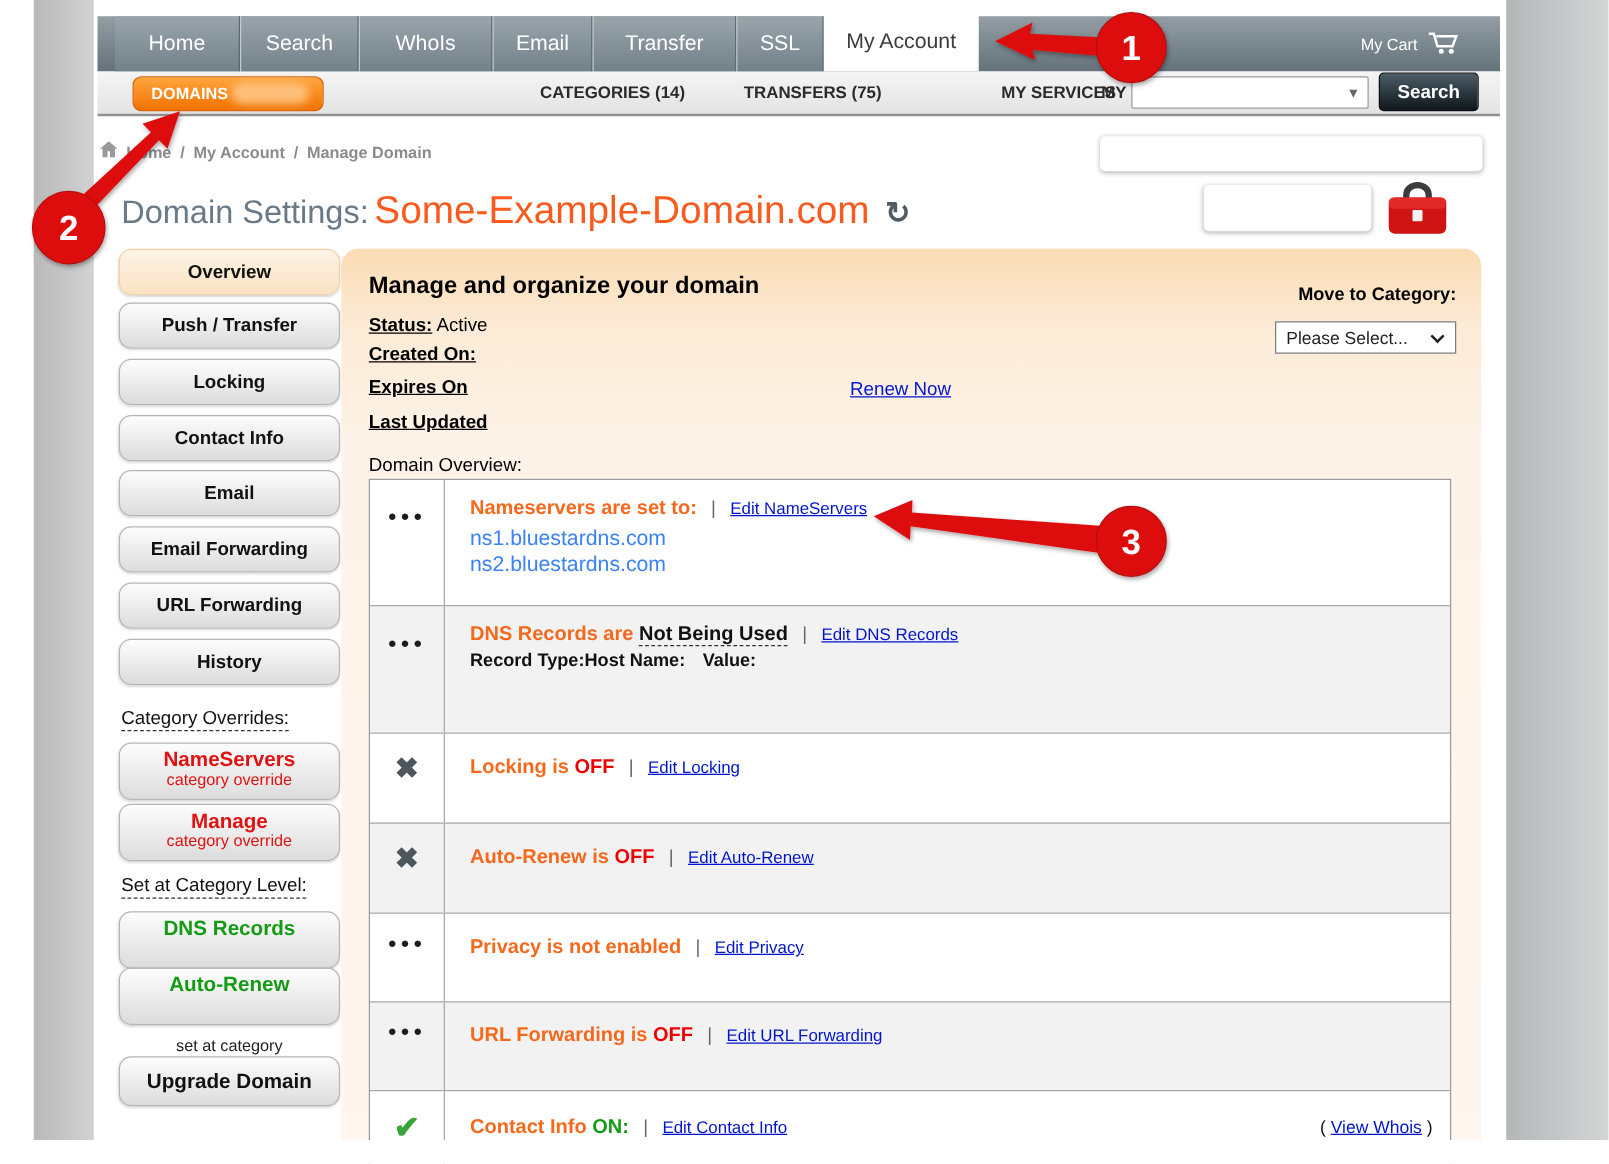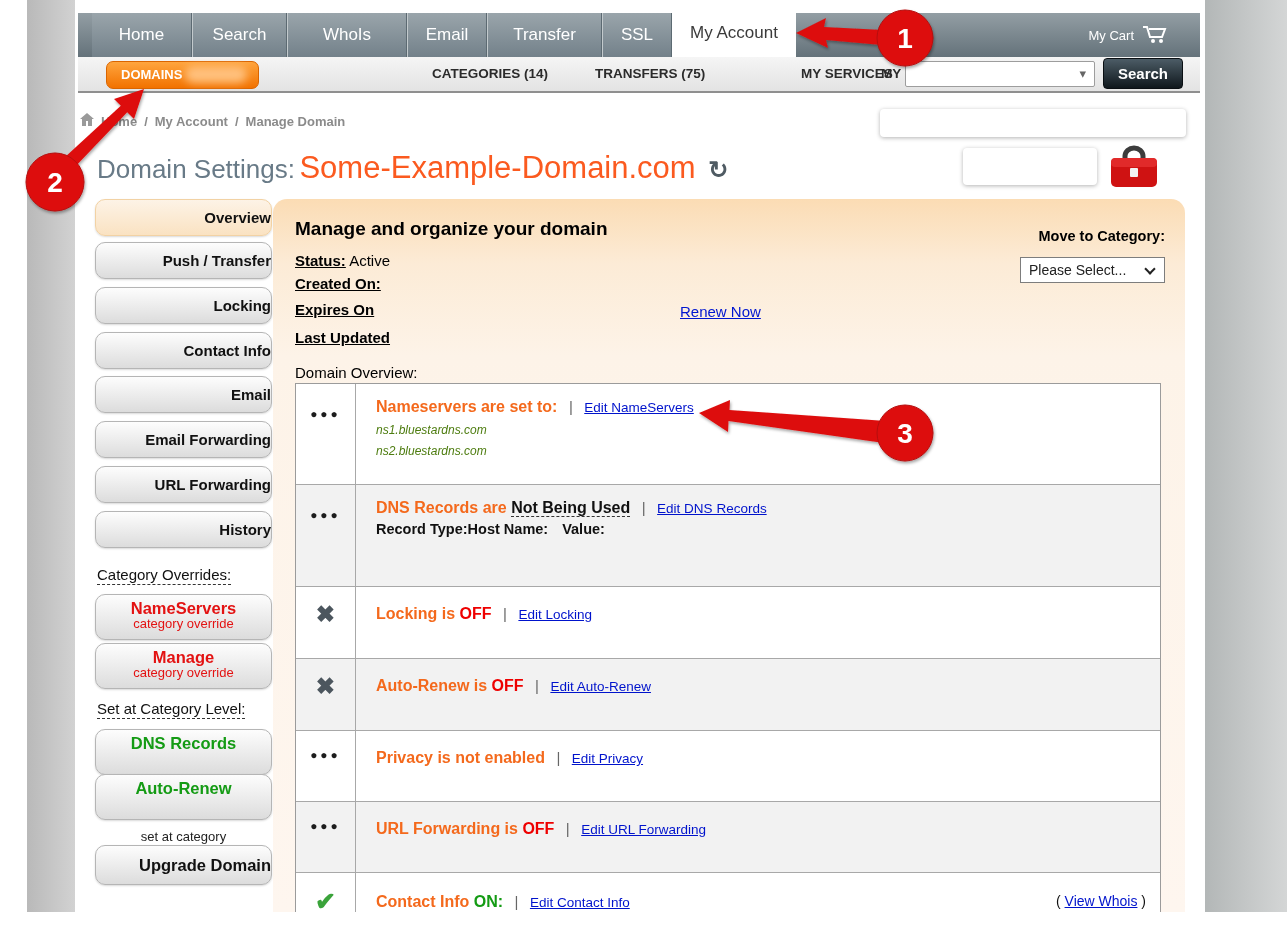--- a/index.html
+++ b/index.html
@@ -61,21 +61,21 @@
   .page-title { position:absolute; left:97px; top:150px; white-space:nowrap; }
   .pt-prefix { font-size:26px; color:#687a87; }
   .pt-domain { font-size:31px; color:#fb5a1f; }
   .pt-refresh { font-size:24px; color:#4f5b63; font-weight:bold; margin-left:8px; cursor:pointer; }
   .toolbox { position:absolute; left:1108px; top:145px; cursor:pointer; }
 
   
   .side-tab { position:absolute; left:95px; width:177px; height:37px; border-radius:10px;
               background:linear-gradient(180deg,#fdfdfd,#dcdcdc); border:1px solid #b5b5b5;
               box-shadow:0 1px 2px rgba(0,0,0,0.15);
-              text-align:right; font-weight:bold; font-size:15px; color:#111;
+              text-align:center; font-weight:bold; font-size:15px; color:#111;
               line-height:35px; cursor:pointer; z-index:5; }
   .side-tab.active { background:linear-gradient(180deg,#fdf3e6,#fae2c2); border:1px solid #f2d2a4; }
   .side-heading { position:absolute; left:97px; font-size:15px; color:#111;
                   border-bottom:1px dashed #333; padding-bottom:1px; z-index:5; }
   .side-btn2 { position:absolute; left:95px; width:177px; height:46px; border-radius:10px;
                background:linear-gradient(180deg,#fdfdfd,#dcdcdc); border:1px solid #b5b5b5;
                box-shadow:0 1px 2px rgba(0,0,0,0.15); text-align:center; cursor:pointer;
                padding-top:4px; line-height:1.1; z-index:5; }
   .side-btn2 .t { font-size:16.5px; font-weight:bold; display:block; }
   .side-btn2 .s { font-size:13px; display:block; }
@@ -108,21 +108,21 @@
   .orow.alt { background:#f2f2f2; }
   .icon-cell { width:60px; flex:0 0 60px; border-right:1px solid #a8a8a8; text-align:center; }
   .row-body { flex:1; padding-left:20px; position:relative; }
   .row-head { white-space:nowrap; }
   .row-title { font-size:16px; font-weight:bold; color:#f4691c; }
   .st-off { font-size:16px; font-weight:bold; color:#ee0000; }
   .st-on  { font-size:16px; font-weight:bold; color:#149b14; }
   .st-dash{ font-size:16px; font-weight:bold; color:#111; border-bottom:1px dashed #333; }
   .pipe { color:#666; font-size:15px; margin:0 7px; }
   .edit-link { font-size:13.5px; color:#0013cc; text-decoration:underline; cursor:pointer; }
-  .ns-line { font-size:12px; color:#4d7c0f; line-height:21px;font-style:italic; }
+  .ns-line { font-size:17px; color:#3b82f6; line-height:21px; }
   .rec-cols { font-size:14.5px; font-weight:bold; color:#111; margin-top:4px; }
   .rec-cols .gap { margin-left:14px; }
   .dots { font-size:12px; letter-spacing:3px; color:#1d1d1d; }
   .xmark { font-size:23px; font-weight:bold; color:#4c565e; }
   .check { font-size:25px; font-weight:bold; color:#3aa33a; }
   .whois { position:absolute; right:14px; top:20px; font-size:14px; color:#111; }
   .whois a { color:#0013cc; text-decoration:underline; cursor:pointer; }
 
   .h100 .row-body,.h102 .row-body { padding-top:14px; }
   .h100 .icon-cell { padding-top:20px; } .h102 .icon-cell { padding-top:20px; }
@@ -140,21 +140,21 @@
 
 <div class="screen">
 
   <div class="gray-left"></div>
   <div class="gray-right"></div>
 
   <div class="navbar">
     <div class="nav-tabs">
       <div class="nav-tab" style="width:100px">Home</div>
       <div class="nav-tab" style="width:95px">Search</div>
-      <div class="nav-tab" style="width:120px">WhoIs</div>
+      <div class="nav-tab" style="width:107px">WhoIs</div>
       <div class="nav-tab" style="width:80px">Email</div>
       <div class="nav-tab" style="width:115px">Transfer</div>
       <div class="nav-tab" style="width:70px">SSL</div>
       <div class="nav-tab active">My Account</div>
     </div>
     <div class="my-cart">
       <span>My Cart</span>
       <span>
         <svg width="26" height="20" viewBox="0 0 26 20">
           <path d="M1 3 h4 l3 10 h12 l3-8 H7" stroke="#fff" stroke-width="2" fill="none"></path>

